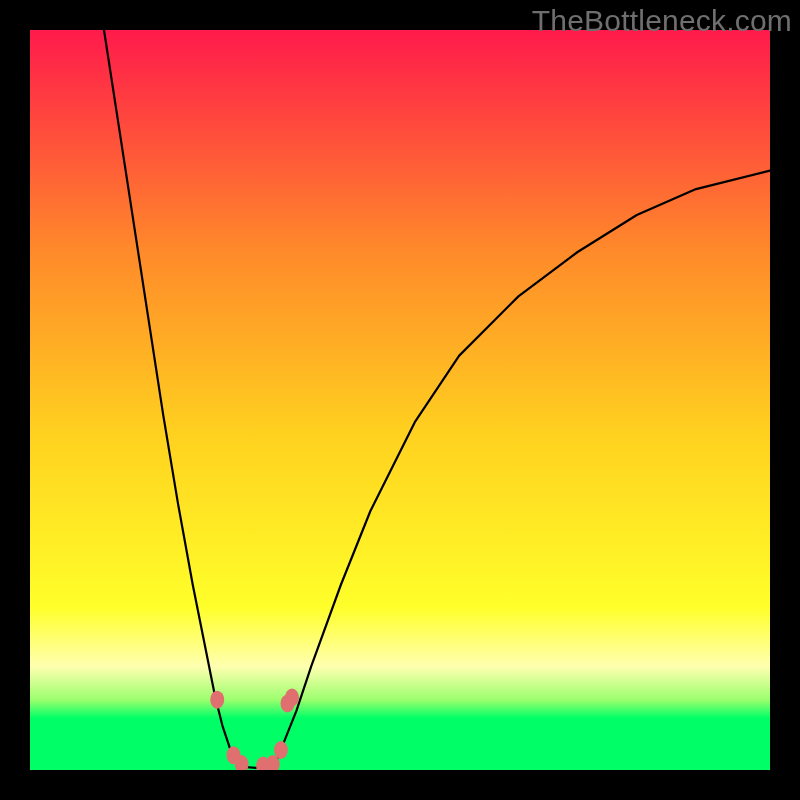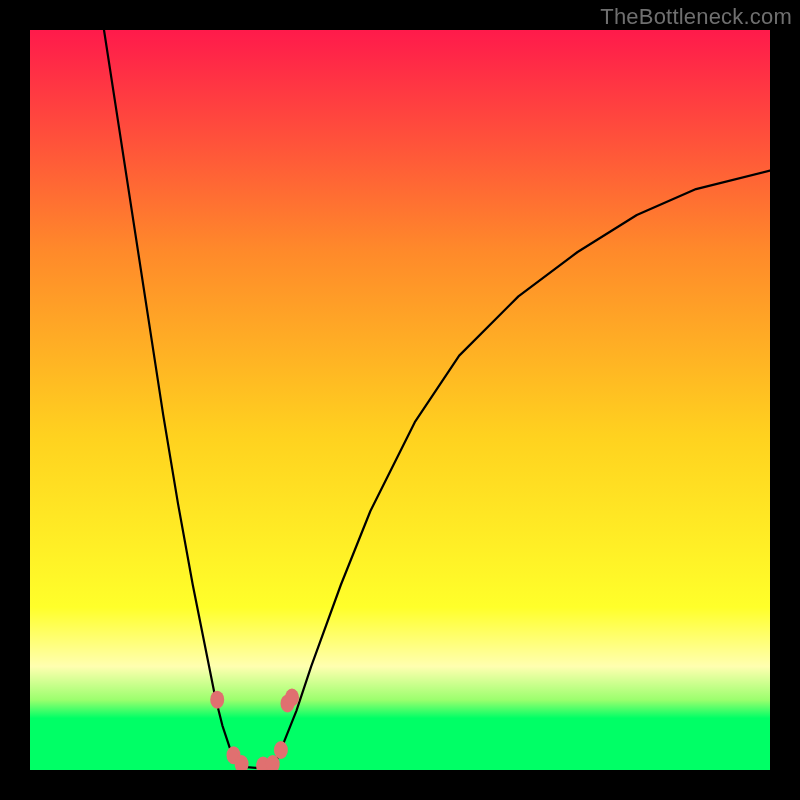--- a/index.html
+++ b/index.html
@@ -24,21 +24,21 @@
     left: 0;
     top: 0;
     width: 740px;
     height: 740px;
   }
   .watermark {
     position: absolute;
     top: 4px;
     right: 8px;
     color: #6f6f6f;
-    font-size: 22px;
+    font-size: 30px;
     font-weight: 500;
     letter-spacing: 0.2px;
     user-select: none;
   }
   svg {
     display: block;
   }
 </style>
 </head>
 <body>

